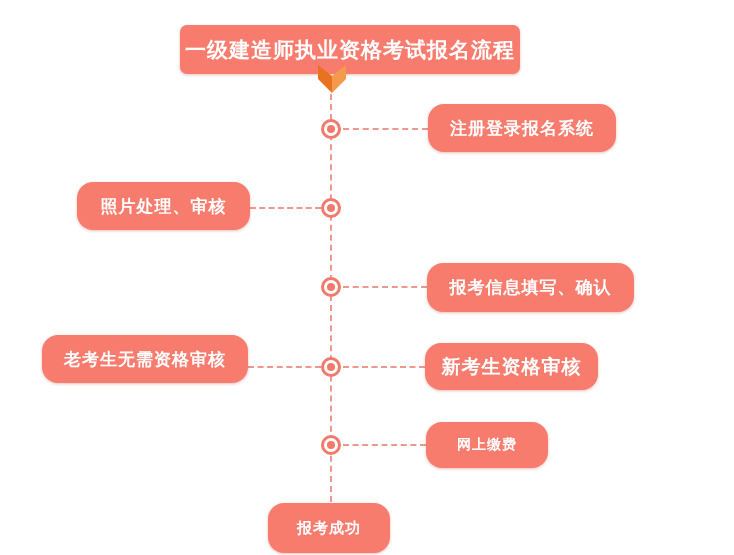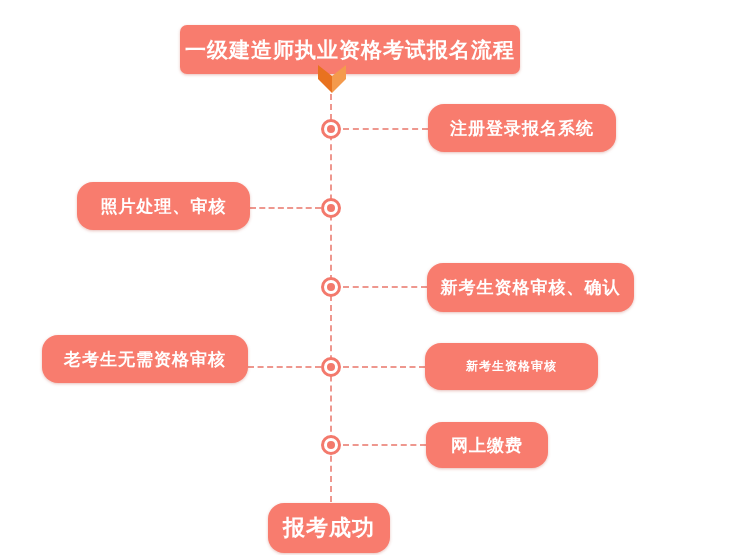--- a/index.html
+++ b/index.html
@@ -24,23 +24,23 @@
     letter-spacing: 1px;
     box-shadow: 0 1px 3px rgba(185, 75, 60, 0.35);
     box-sizing: border-box;
     white-space: nowrap;
   }
   .title-box  { left: 180px; top: 8px;   width: 340px; height: 49px; font-size: 21px; border-radius: 7px; margin-top: 17px; }
   .box-r1     { left: 428px; top: 104px; width: 188px; height: 48px; font-size: 17px; }
   .box-l2     { left: 77px;  top: 182px; width: 173px; height: 48px; font-size: 17px; }
   .box-r3     { left: 427px; top: 263px; width: 207px; height: 49px; font-size: 17px; }
   .box-l4     { left: 42px;  top: 335px; width: 206px; height: 48px; font-size: 17px; }
-  .box-r4     { left: 425px; top: 343px; width: 173px; height: 47px; font-size: 12px; }
-  .box-r5     { left: 426px; top: 422px; width: 122px; height: 46px; font-size: 17px; }
-  .result-box { left: 268px; top: 503px; width: 122px; height: 50px; font-size: 22px; }
+  .box-r4     { left: 425px; top: 343px; width: 173px; height: 47px; font-size: 19px; }
+  .box-r5     { left: 426px; top: 422px; width: 122px; height: 46px; font-size: 14px; }
+  .result-box { left: 268px; top: 503px; width: 122px; height: 50px; font-size: 15px; }
 
   .chevron { position: absolute; left: 318px; top: 65px; width: 28px; height: 29px; }
 
   .vline {
     position: absolute;
     left: 330px; top: 94px;
     width: 0; height: 408px;
     border-left: 2px dashed #ee978e;
     z-index: 0;
   }
@@ -115,21 +115,21 @@
       <div class="node-dot"></div>
     </div>
 
   <div class="fbox box-r1">
     <span>注册登录报名系统</span>
   </div>
   <div class="fbox box-l2">
     <span>照片处理、审核</span>
   </div>
   <div class="fbox box-r3">
-    <span>新考生资格审核、确认</span>
+    <span>报考信息填写、确认</span>
   </div>
   <div class="fbox box-l4">
     <span>老考生无需资格审核</span>
   </div>
   <div class="fbox box-r4">
     <span>新考生资格审核</span>
   </div>
   <div class="fbox box-r5">
     <span>网上缴费</span>
   </div>

